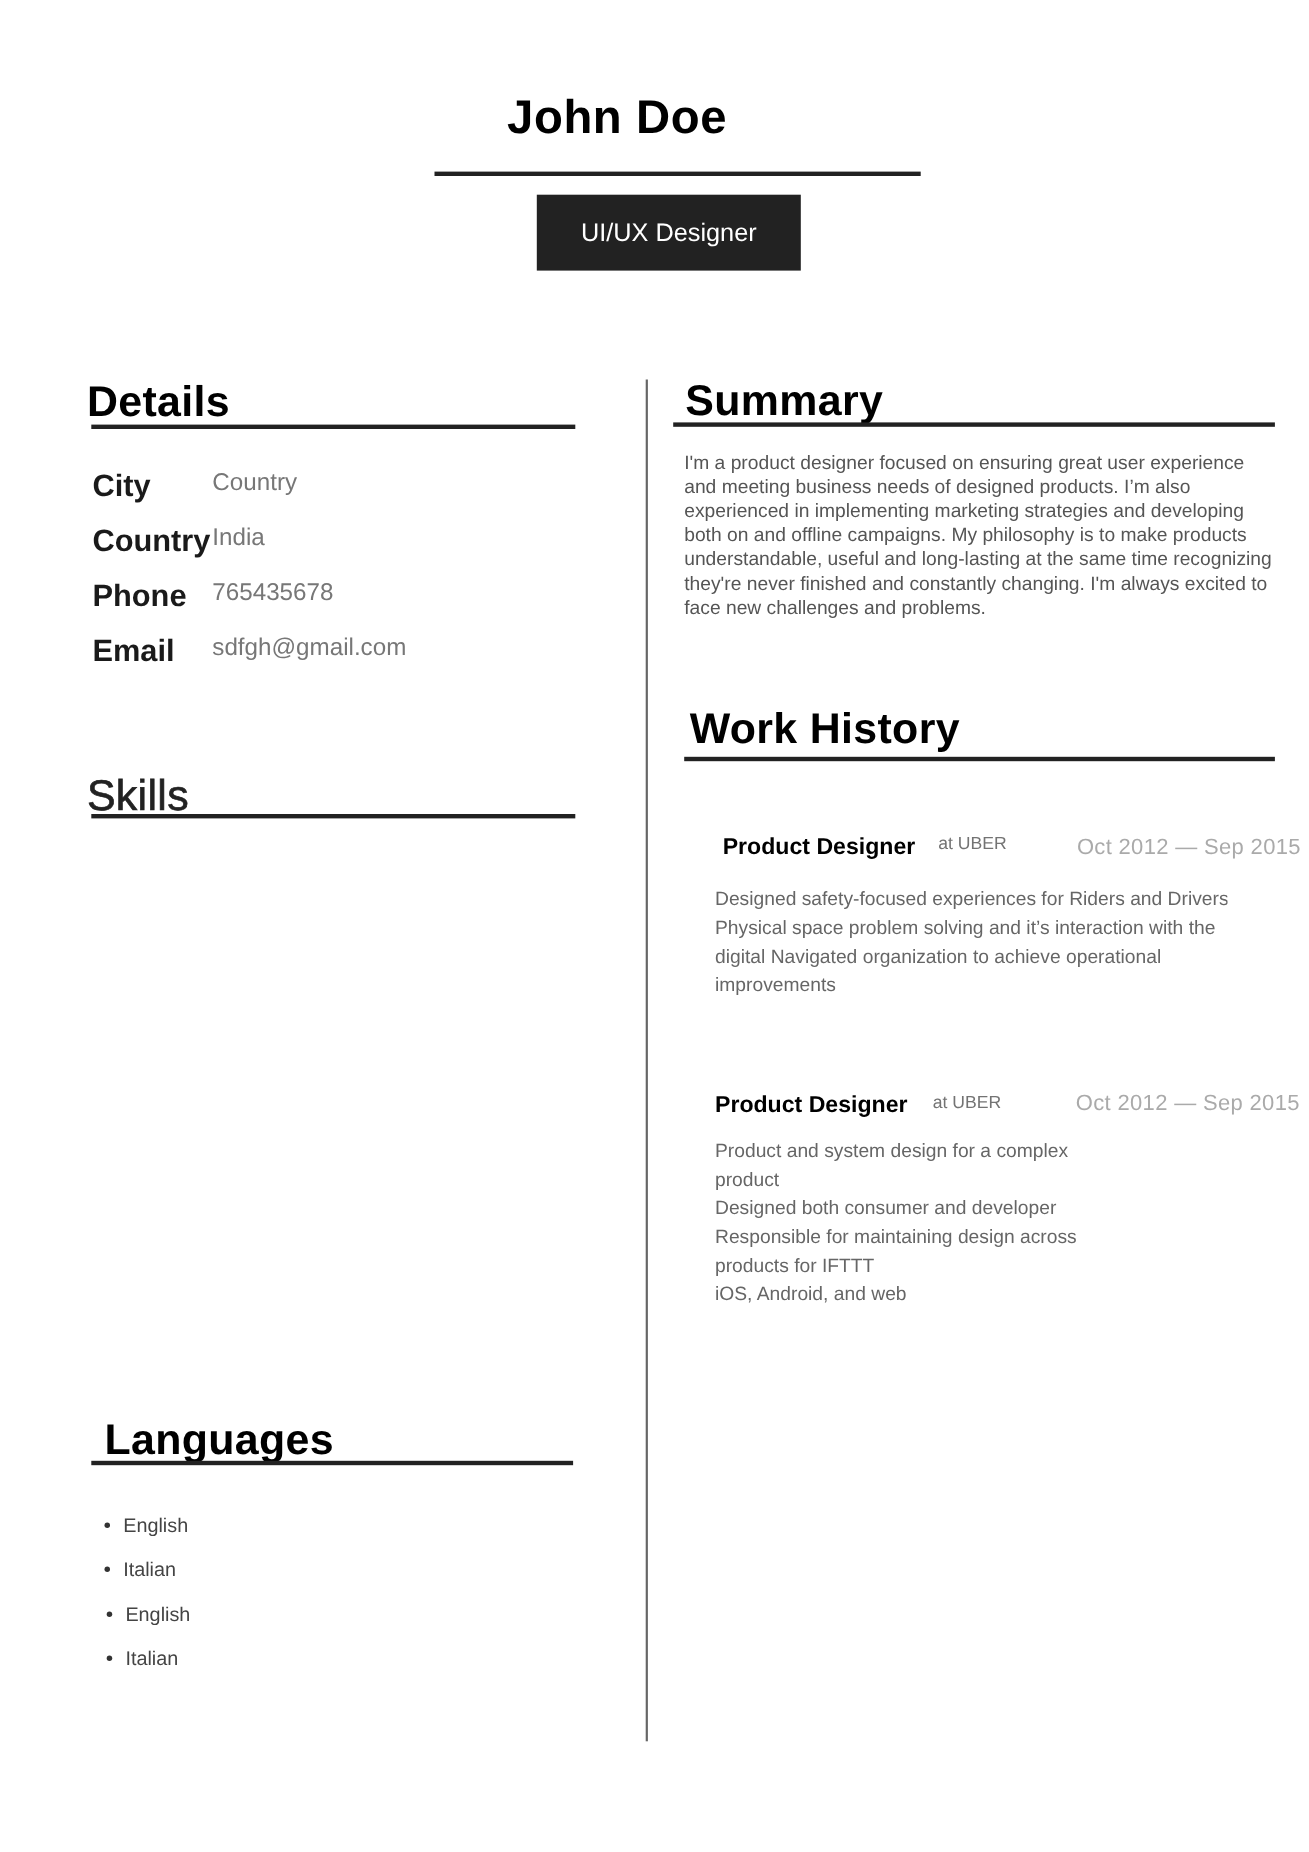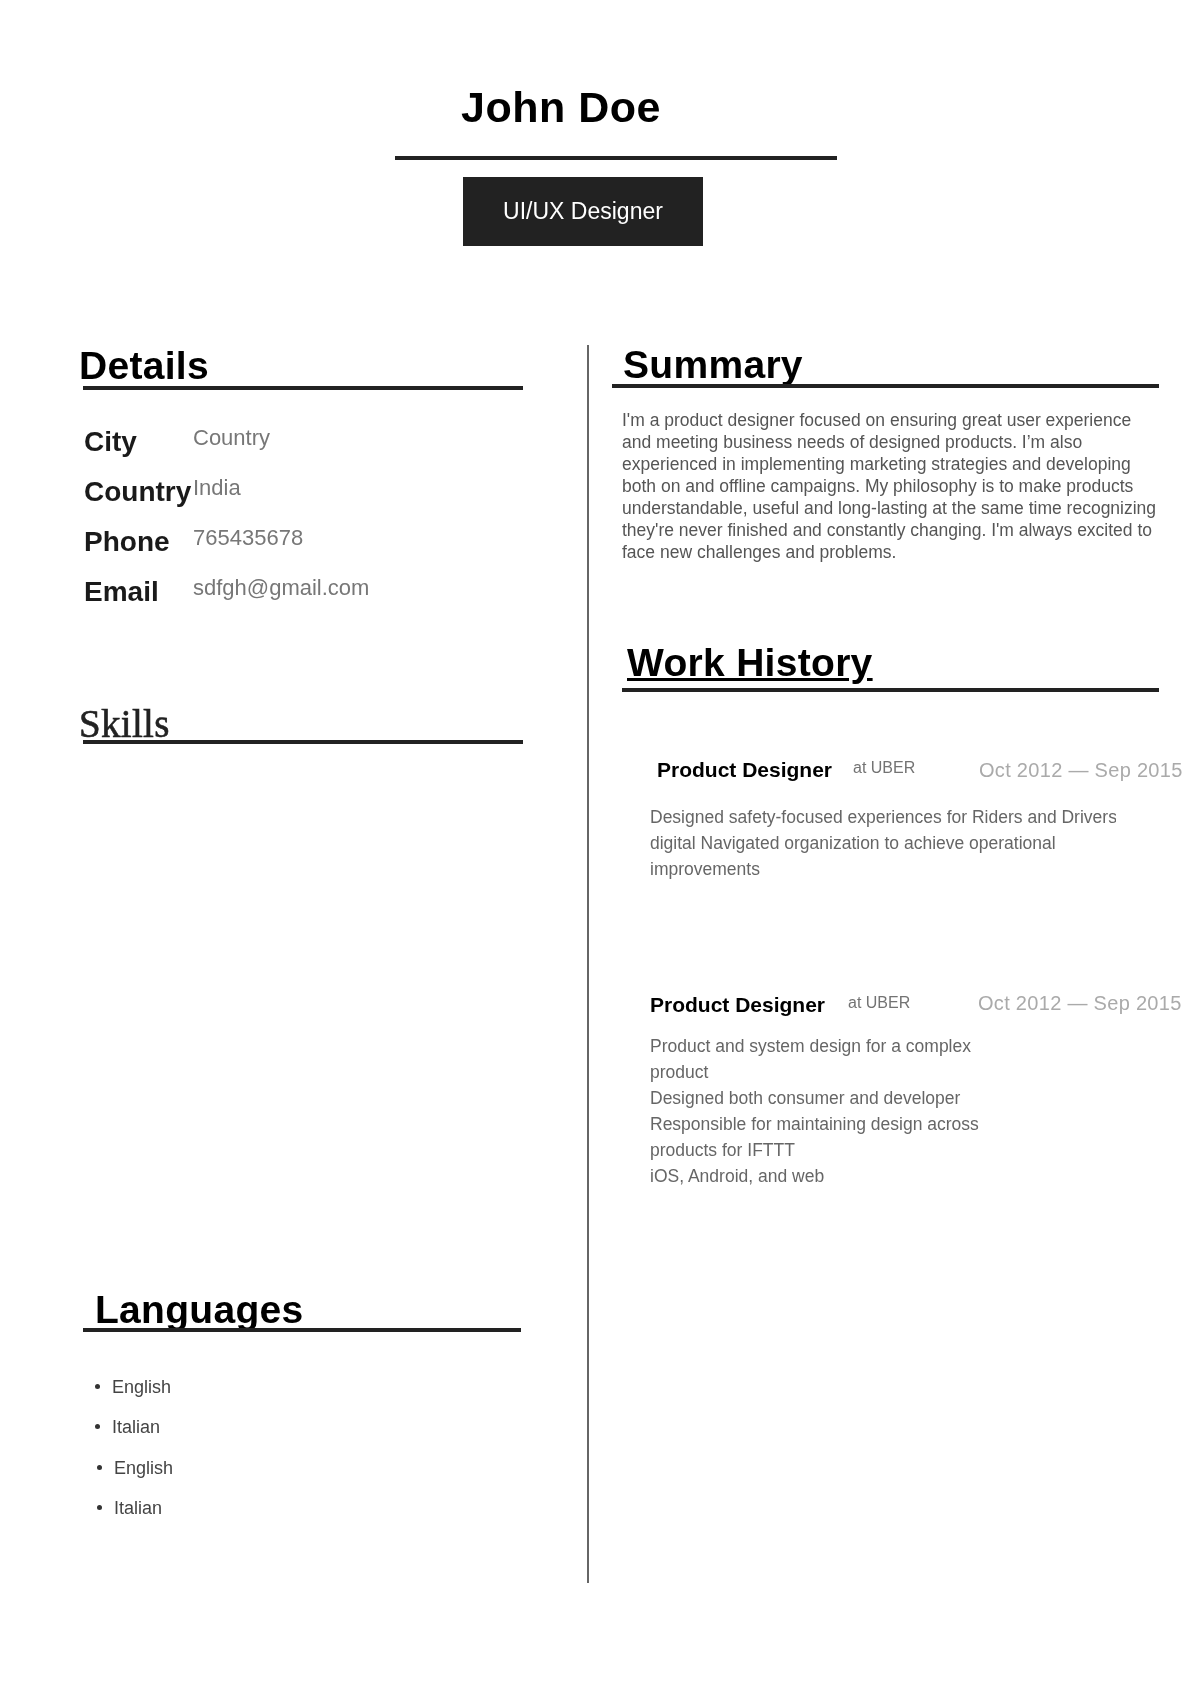--- a/index.html
+++ b/index.html
@@ -5,21 +5,21 @@
     html, body { margin: 0; padding: 0; background: #ffffff; }
     body { width: 1190px; height: 1684px; position: relative; overflow: hidden;
            font-family: "Liberation Sans", "DejaVu Sans", sans-serif; color: #111; }
     .abs { position: absolute; white-space: nowrap; }
     .rule { position: absolute; background: #222; height: 4px; }
 
     .name { font-size: 43px; font-weight: 700; color: #000; letter-spacing: 0.5px; line-height: 1; }
     .badge { background: #222222; color: #fff; display: flex; align-items: center; justify-content: center;
              font-size: 23px; }
     .h2 { font-size: 39px; font-weight: 700; color: #000; line-height: 1; letter-spacing: 0.3px; }
-    .h2.light { font-weight: 400; color: #222; font-family: Liberation Serif, serif; -webkit-text-stroke: 0.6px #222; }
+    .h2.light { font-weight: 400; color: #222; -webkit-text-stroke: 0.6px #222; }
 
     .lbl { font-size: 28px; font-weight: 700; color: #1a1a1a; line-height: 1; }
     .val { font-size: 22px; color: #777; line-height: 1; }
 
     .summary { position: absolute; left: 622px; top: 409px; width: 540px; font-size: 17.5px;
                line-height: 22px; color: #555; white-space: normal; }
 
     .job-title { font-size: 21px; font-weight: 700; color: #000; line-height: 1; }
     .job-company { font-size: 16px; color: #737373; line-height: 1; }
     .job-date { font-size: 20px; color: #aaa; line-height: 1; letter-spacing: 0.3px; }
@@ -28,21 +28,21 @@
     .lang { font-size: 18px; color: #444; line-height: 1; }
     .bullet { position: absolute; width: 5px; height: 5px; border-radius: 50%; background: #333; }
 
     .divider { position: absolute; left: 587px; top: 345px; width: 2px; height: 1238px; background: #666; }
   </style>
 </head>
 <body>
 
 <div class="abs name" style="left:461px; top:86px;">John Doe</div>
 <div class="rule" style="left:395px; top:156px; width:442px;"></div>
-<div class="abs badge" style="left:463px; top:177px; width:240px; height:69px;">
+<div class="abs badge" style="left:488px; top:177px; width:240px; height:69px;">
   <span>UI/UX Designer</span>
 </div>
 
 <div class="divider"></div>
 
 <div class="abs h2" style="left:79px; top:346px;">Details</div>
 <div class="rule" style="left:83px; top:386px; width:440px;"></div>
 
 <div>
   <div class="abs lbl" style="left:84px; top:428px;">City</div>
@@ -75,29 +75,30 @@
   <div class="abs lang" style="left:114px; top:1459px;">English</div>
 
   <span class="bullet" style="left:97px; top:1505px;"></span>
   <div class="abs lang" style="left:114px; top:1499px;">Italian</div>
 </div>
 
 <div class="abs h2" style="left:623px; top:345px;">Summary</div>
 <div class="rule" style="left:612px; top:384px; width:547px;"></div>
 <div class="summary">I'm a product designer focused on ensuring great user experience and meeting business needs of designed products. I’m also experienced in implementing marketing strategies and developing both on and offline campaigns. My philosophy is to make products understandable, useful and long-lasting at the same time recognizing they're never finished and constantly changing. I'm always excited to face new challenges and problems.</div>
 
-<div class="abs h2" style="left:627px; top:643px;text-decoration:underline;">Work History</div>
+<div class="abs h2" style="left:627px; top:643px;">Work History</div>
 <div class="rule" style="left:622px; top:688px; width:537px;"></div>
 
 <div>
   <div class="abs job-title" style="left:657px; top:759px;">Product Designer</div>
   <div class="abs job-company" style="left:853px; top:760px;">at UBER</div>
   <div class="abs job-date" style="left:979px; top:760px;">Oct 2012 — Sep 2015</div>
   <div class="job-desc" style="left:650px; top:804px; width:466px;">
     <div>Designed safety-focused experiences for Riders and Drivers</div>
+    <div>Physical space problem solving and it’s interaction with the</div>
     <div>digital Navigated organization to achieve operational</div>
     <div>improvements</div>
   </div>
 </div>
 
 <div>
   <div class="abs job-title" style="left:650px; top:994px;">Product Designer</div>
   <div class="abs job-company" style="left:848px; top:995px;">at UBER</div>
   <div class="abs job-date" style="left:978px; top:993px;">Oct 2012 — Sep 2015</div>
   <div class="job-desc" style="left:650px; top:1033px; width:500px;">

